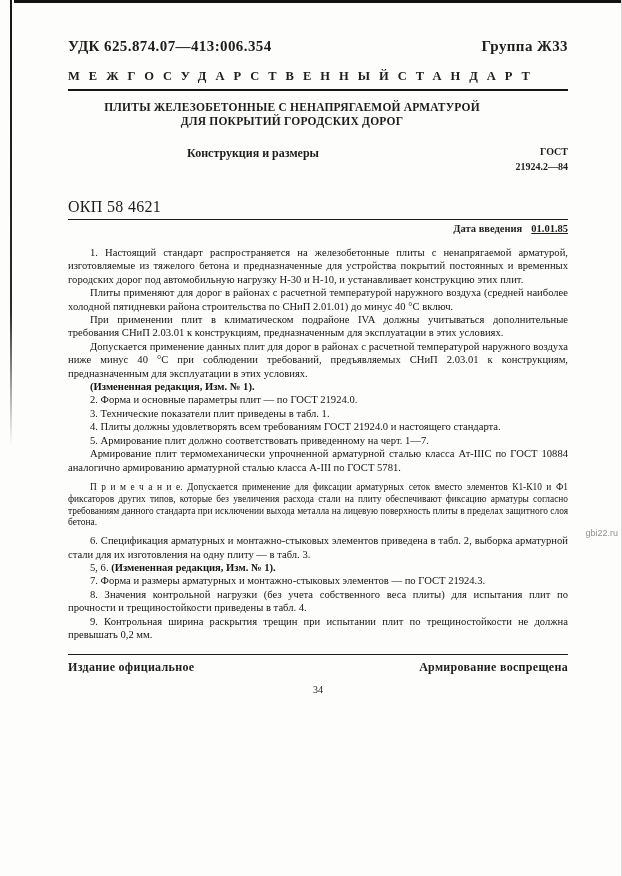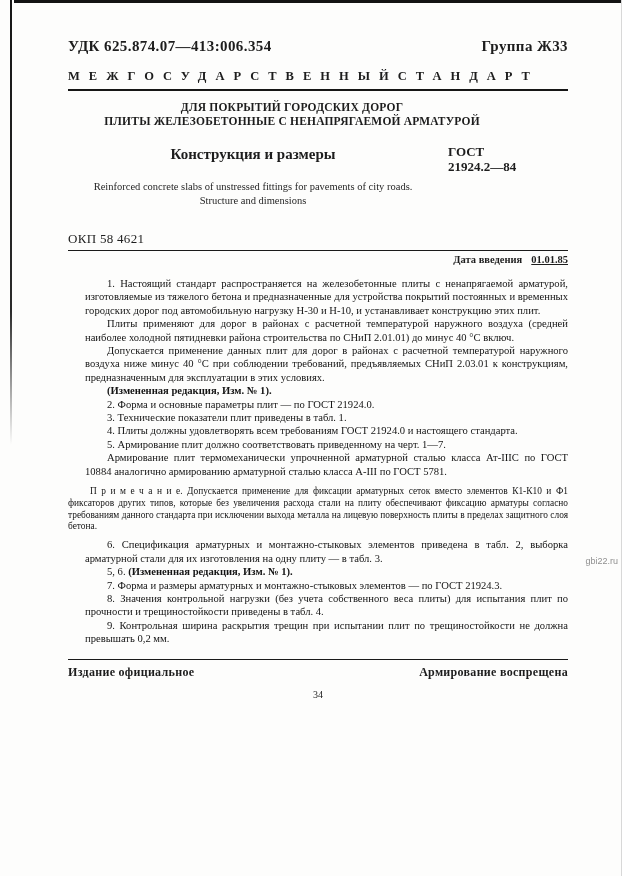--- a/index.html
+++ b/index.html
@@ -49,69 +49,68 @@
 
   
   .title-main {
     margin-top: 9px; margin-right: 52px;
     text-align: center;
     font-size: 11.5px; font-weight: bold; line-height: 14px;
     letter-spacing: 0.2px;
   }
   .mid-row { display: flex; margin-top: 14px; }
   .mid-left { flex: 1 1 auto; padding-right: 10px; }
-  .subtitle { text-align: center; font-size: 15px; font-weight: bold; margin-top: 4px; }
+  .subtitle { text-align: center; font-size: 12px; font-weight: bold; margin-top: 4px; }
   .title-en {
     text-align: center; font-size: 10.5px; line-height: 13.5px;
     margin-top: 17px; color: #262626;
   }
   .gost-block {
     flex: 0 0 120px;
-    text-align: left;
-    font-size: 13px; font-weight: bold; line-height: 15px;
+    text-align: right;
+    font-size: 10px; font-weight: bold; line-height: 15px;
     padding-top: 2px;
   }
 
-  .okp-row { margin-top: 24px; font-size: 13px; letter-spacing: 0.3px; }
+  .okp-row { margin-top: 24px; font-size: 16px; letter-spacing: 0.3px; }
   .rule-thin { border: 0; border-top: 1.6px solid #1a1a1a; margin-top: 3px; }
 
   .date-row {
     margin-top: 3px;
     text-align: right;
     font-size: 10.5px; font-weight: bold;
   }
   .date-row .u { text-decoration: underline; margin-left: 9px; }
 
   
   .body-text { margin-top: 12px; }
   .body-text p {
     font-size: 10.6px; line-height: 13.4px;
     text-align: justify;
     text-indent: 22px;
     color: #141414;
-    margin-left: 17px;
   }
   .body-text p.note {
     font-size: 9.4px; line-height: 11.8px;
     margin: 8px 0 5px 0;
   }
   .body-text .b { font-weight: bold; }
 
   
   .footer-rule { border: 0; border-top: 1.6px solid #1a1a1a; margin-top: 13px; }
   .footer-row {
     display: flex; justify-content: space-between;
     margin-top: 5px;
     font-size: 12px; font-weight: bold; letter-spacing: 0.3px;
   }
   .page-number { text-align: center; margin-top: 9px; font-size: 10px; }
 
   .watermark {
     position: absolute;
-    right: 3px; top: 556px;
+    right: 3px; top: 528px;
     font-size: 9px;
     font-family: "Liberation Sans", sans-serif;
     color: #8f8f8f;
   }
 </style>
 </head>
 <body>
 
 <div class="page">
   <div class="scan-top"></div>
@@ -125,48 +124,45 @@
       <span>Группа Ж33</span>
     </div>
 
     <div class="std-name-row">
       <span class="w">МЕЖГОСУДАРСТВЕННЫЙ</span>
       <span class="w">СТАНДАРТ</span>
     </div>
     <hr class="rule-thick">
 
     <div class="title-main">
+      <div>ПЛИТЫ ЖЕЛЕЗОБЕТОННЫЕ С НЕНАПРЯГАЕМОЙ АРМАТУРОЙ</div>
       <div>ДЛЯ ПОКРЫТИЙ ГОРОДСКИХ ДОРОГ</div>
-      <div>ПЛИТЫ ЖЕЛЕЗОБЕТОННЫЕ С НЕНАПРЯГАЕМОЙ АРМАТУРОЙ</div>
     </div>
 
     <div class="mid-row">
       <div class="mid-left">
         <div class="subtitle">Конструкция и размеры</div>
-        <div class="title-en">
-          <div>Reinforced concrete slabs of unstressed fittings for pavements of city roads.</div>
-          <div>Structure and dimensions</div>
-        </div>
       </div>
       <div class="gost-block">
         <div>ГОСТ</div>
         <div>21924.2—84</div>
       </div>
     </div>
 
     <div class="okp-row">ОКП 58 4621</div>
     <hr class="rule-thin">
 
     <div class="date-row">
       <span>Дата введения</span><span class="u">01.01.85</span>
     </div>
 
     <div class="body-text">
         <p class="normal"><span>1. Настоящий стандарт распространяется на железобетонные плиты с ненапрягаемой арматурой, изготовляемые из тяжелого бетона и предназначенные для устройства покрытий постоянных и временных городских дорог под автомобильную нагрузку Н-30 и Н-10, и устанавливает конструкцию этих плит.</span></p>
         <p class="normal"><span>Плиты применяют для дорог в районах с расчетной температурой наружного воздуха (средней наиболее холодной пятидневки района строительства по СНиП 2.01.01) до минус 40 °С включ.</span></p>
+        <p class="normal"><span>При применении плит в климатическом подрайоне IVA должны учитываться дополнительные требования СНиП 2.03.01 к конструкциям, предназначенным для эксплуатации в этих условиях.</span></p>
         <p class="normal"><span>Допускается применение данных плит для дорог в районах с расчетной температурой наружного воздуха ниже минус 40 °С при соблюдении требований, предъявляемых СНиП 2.03.01 к конструкциям, предназначенным для эксплуатации в этих условиях.</span></p>
         <p class="normal"><span class="b">(Измененная редакция, Изм. № 1).</span></p>
         <p class="normal"><span>2. Форма и основные параметры плит — по ГОСТ 21924.0.</span></p>
         <p class="normal"><span>3. Технические показатели плит приведены в табл. 1.</span></p>
         <p class="normal"><span>4. Плиты должны удовлетворять всем требованиям ГОСТ 21924.0 и настоящего стандарта.</span></p>
         <p class="normal"><span>5. Армирование плит должно соответствовать приведенному на черт. 1—7.</span></p>
         <p class="normal"><span>Армирование плит термомеханически упрочненной арматурной сталью класса Ат-IIIС по ГОСТ 10884 аналогично армированию арматурной сталью класса А-III по ГОСТ 5781.</span></p>
         <p class="note"><span>П р и м е ч а н и е. Допускается применение для фиксации арматурных сеток вместо элементов К1-К10 и Ф1 фиксаторов других типов, которые без увеличения расхода стали на плиту обеспечивают фиксацию арматуры согласно требованиям данного стандарта при исключении выхода металла на лицевую поверхность плиты в пределах защитного слоя бетона.</span></p>
         <p class="normal"><span>6. Спецификация арматурных и монтажно-стыковых элементов приведена в табл. 2, выборка арматурной стали для их изготовления на одну плиту — в табл. 3.</span></p>
         <p class="normal"><span>5, 6. </span><span class="b">(Измененная редакция, Изм. № 1).</span></p>

